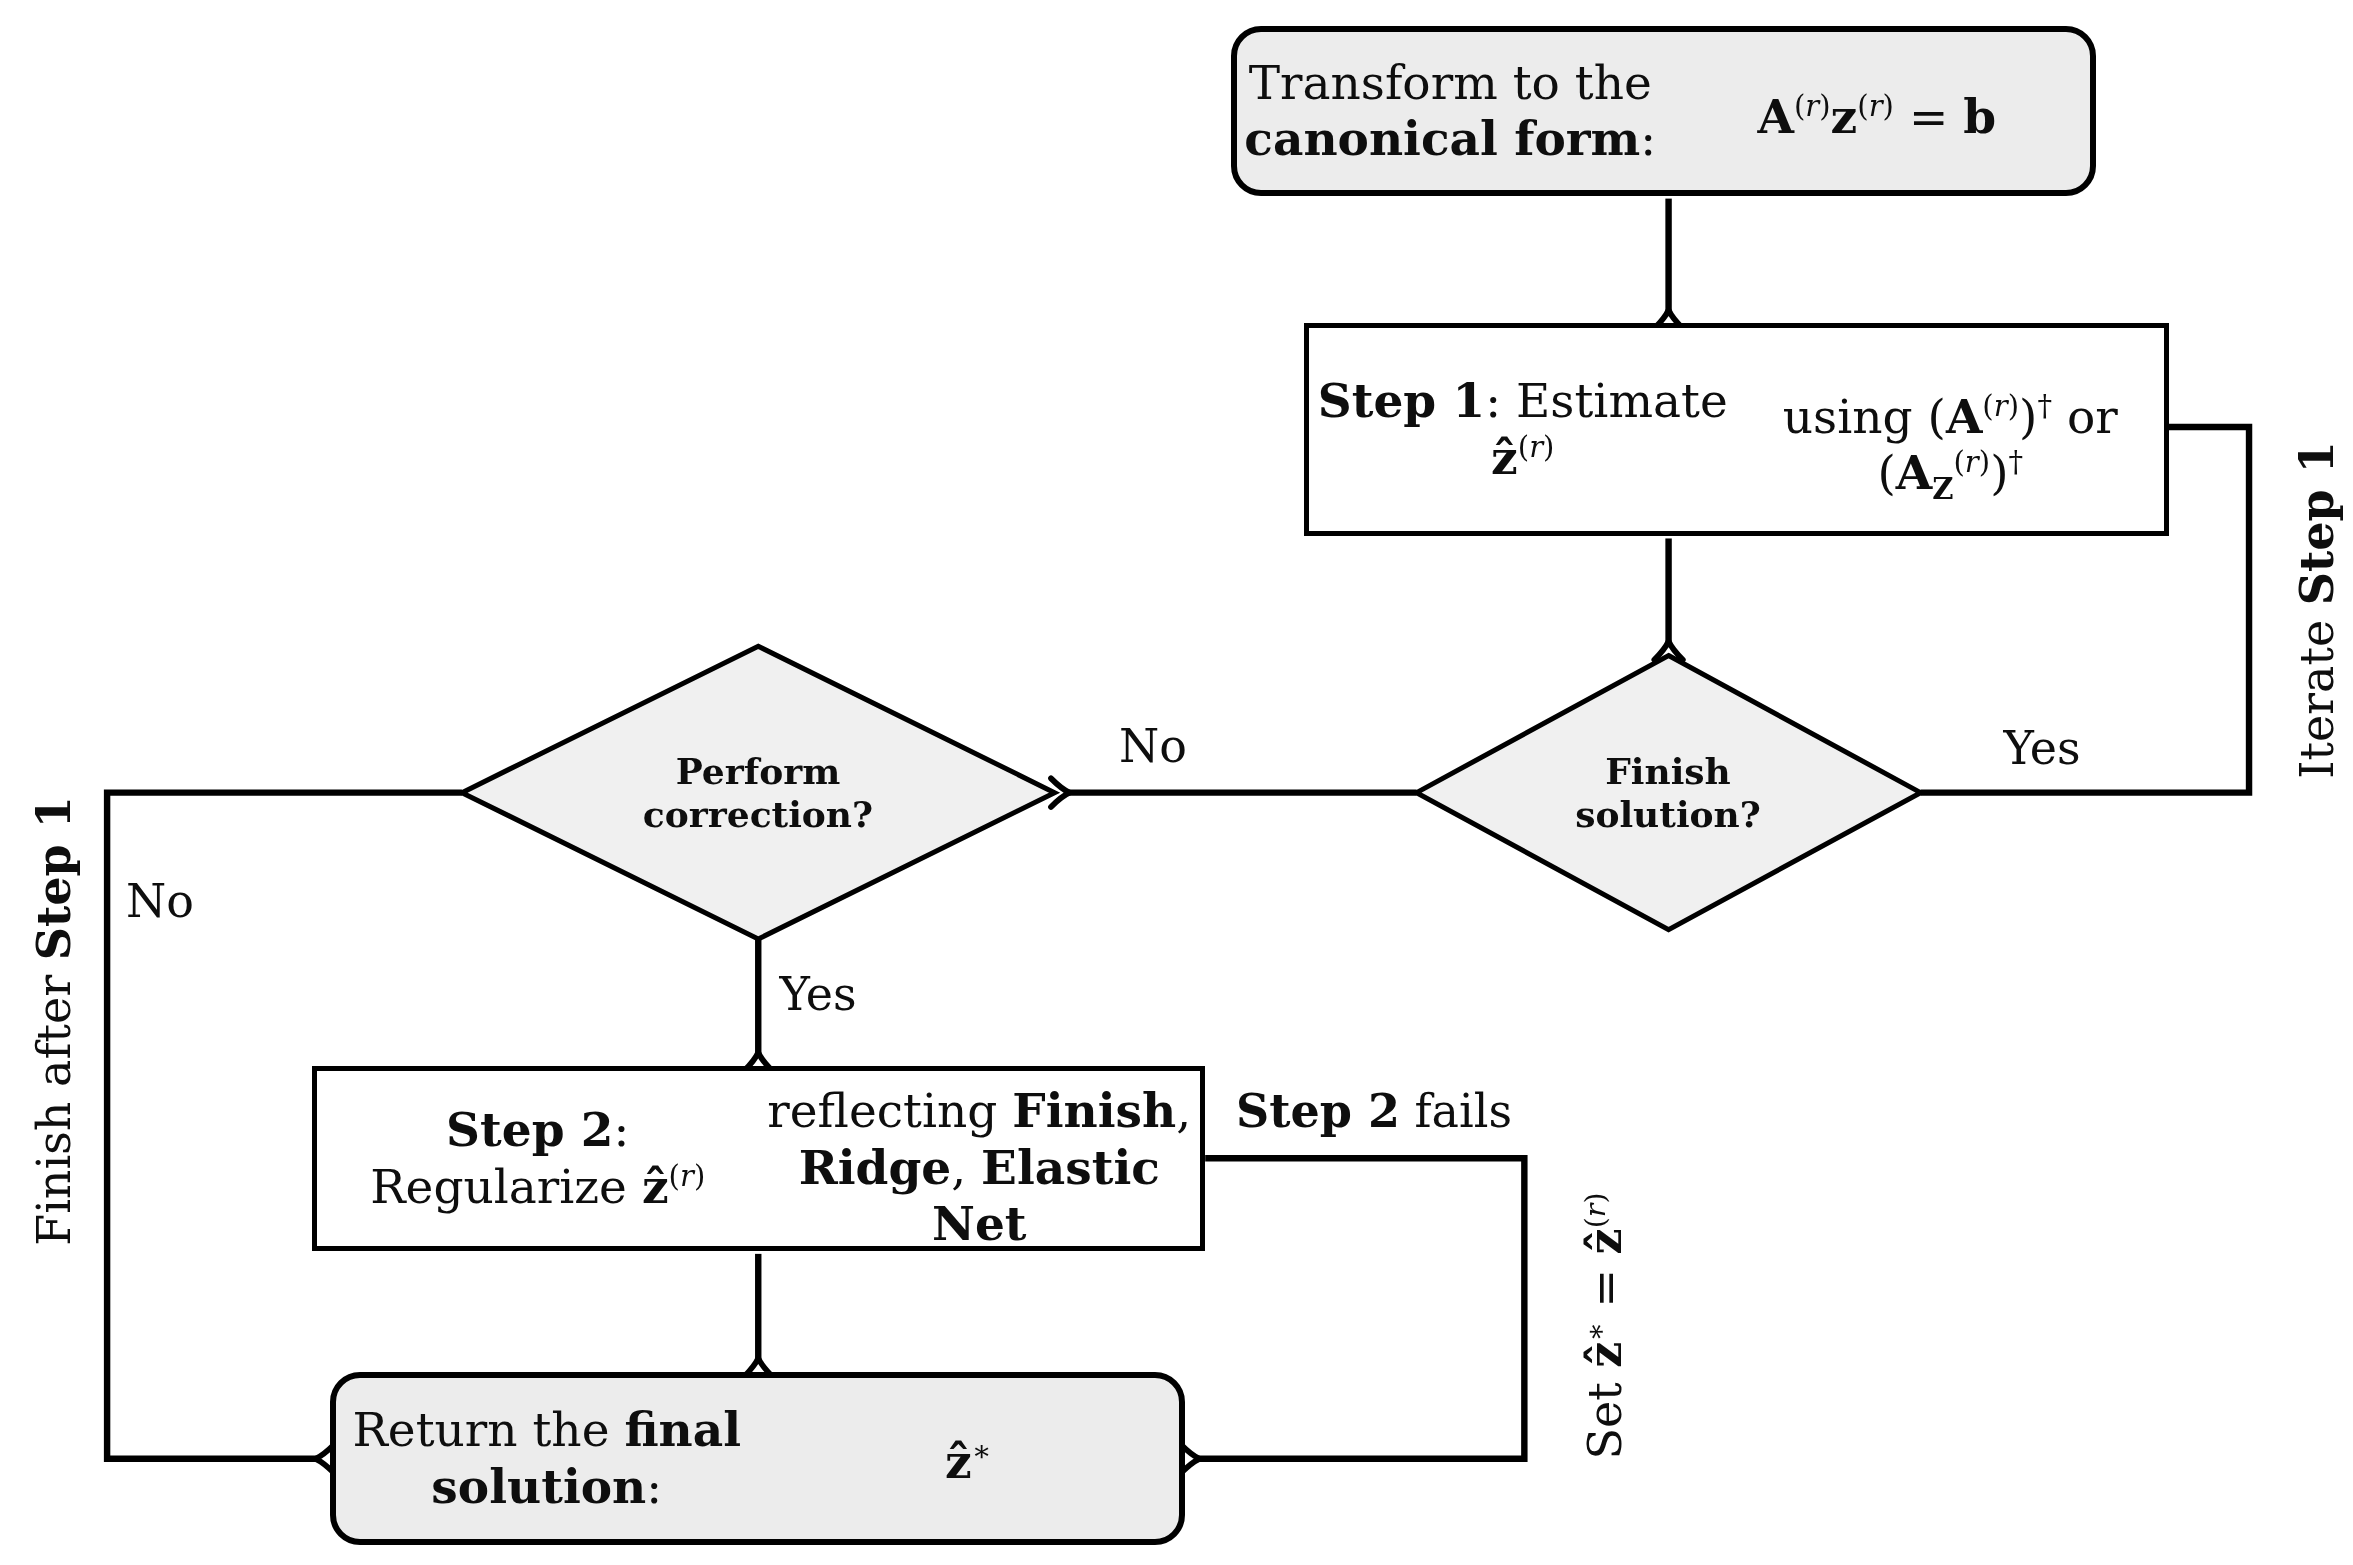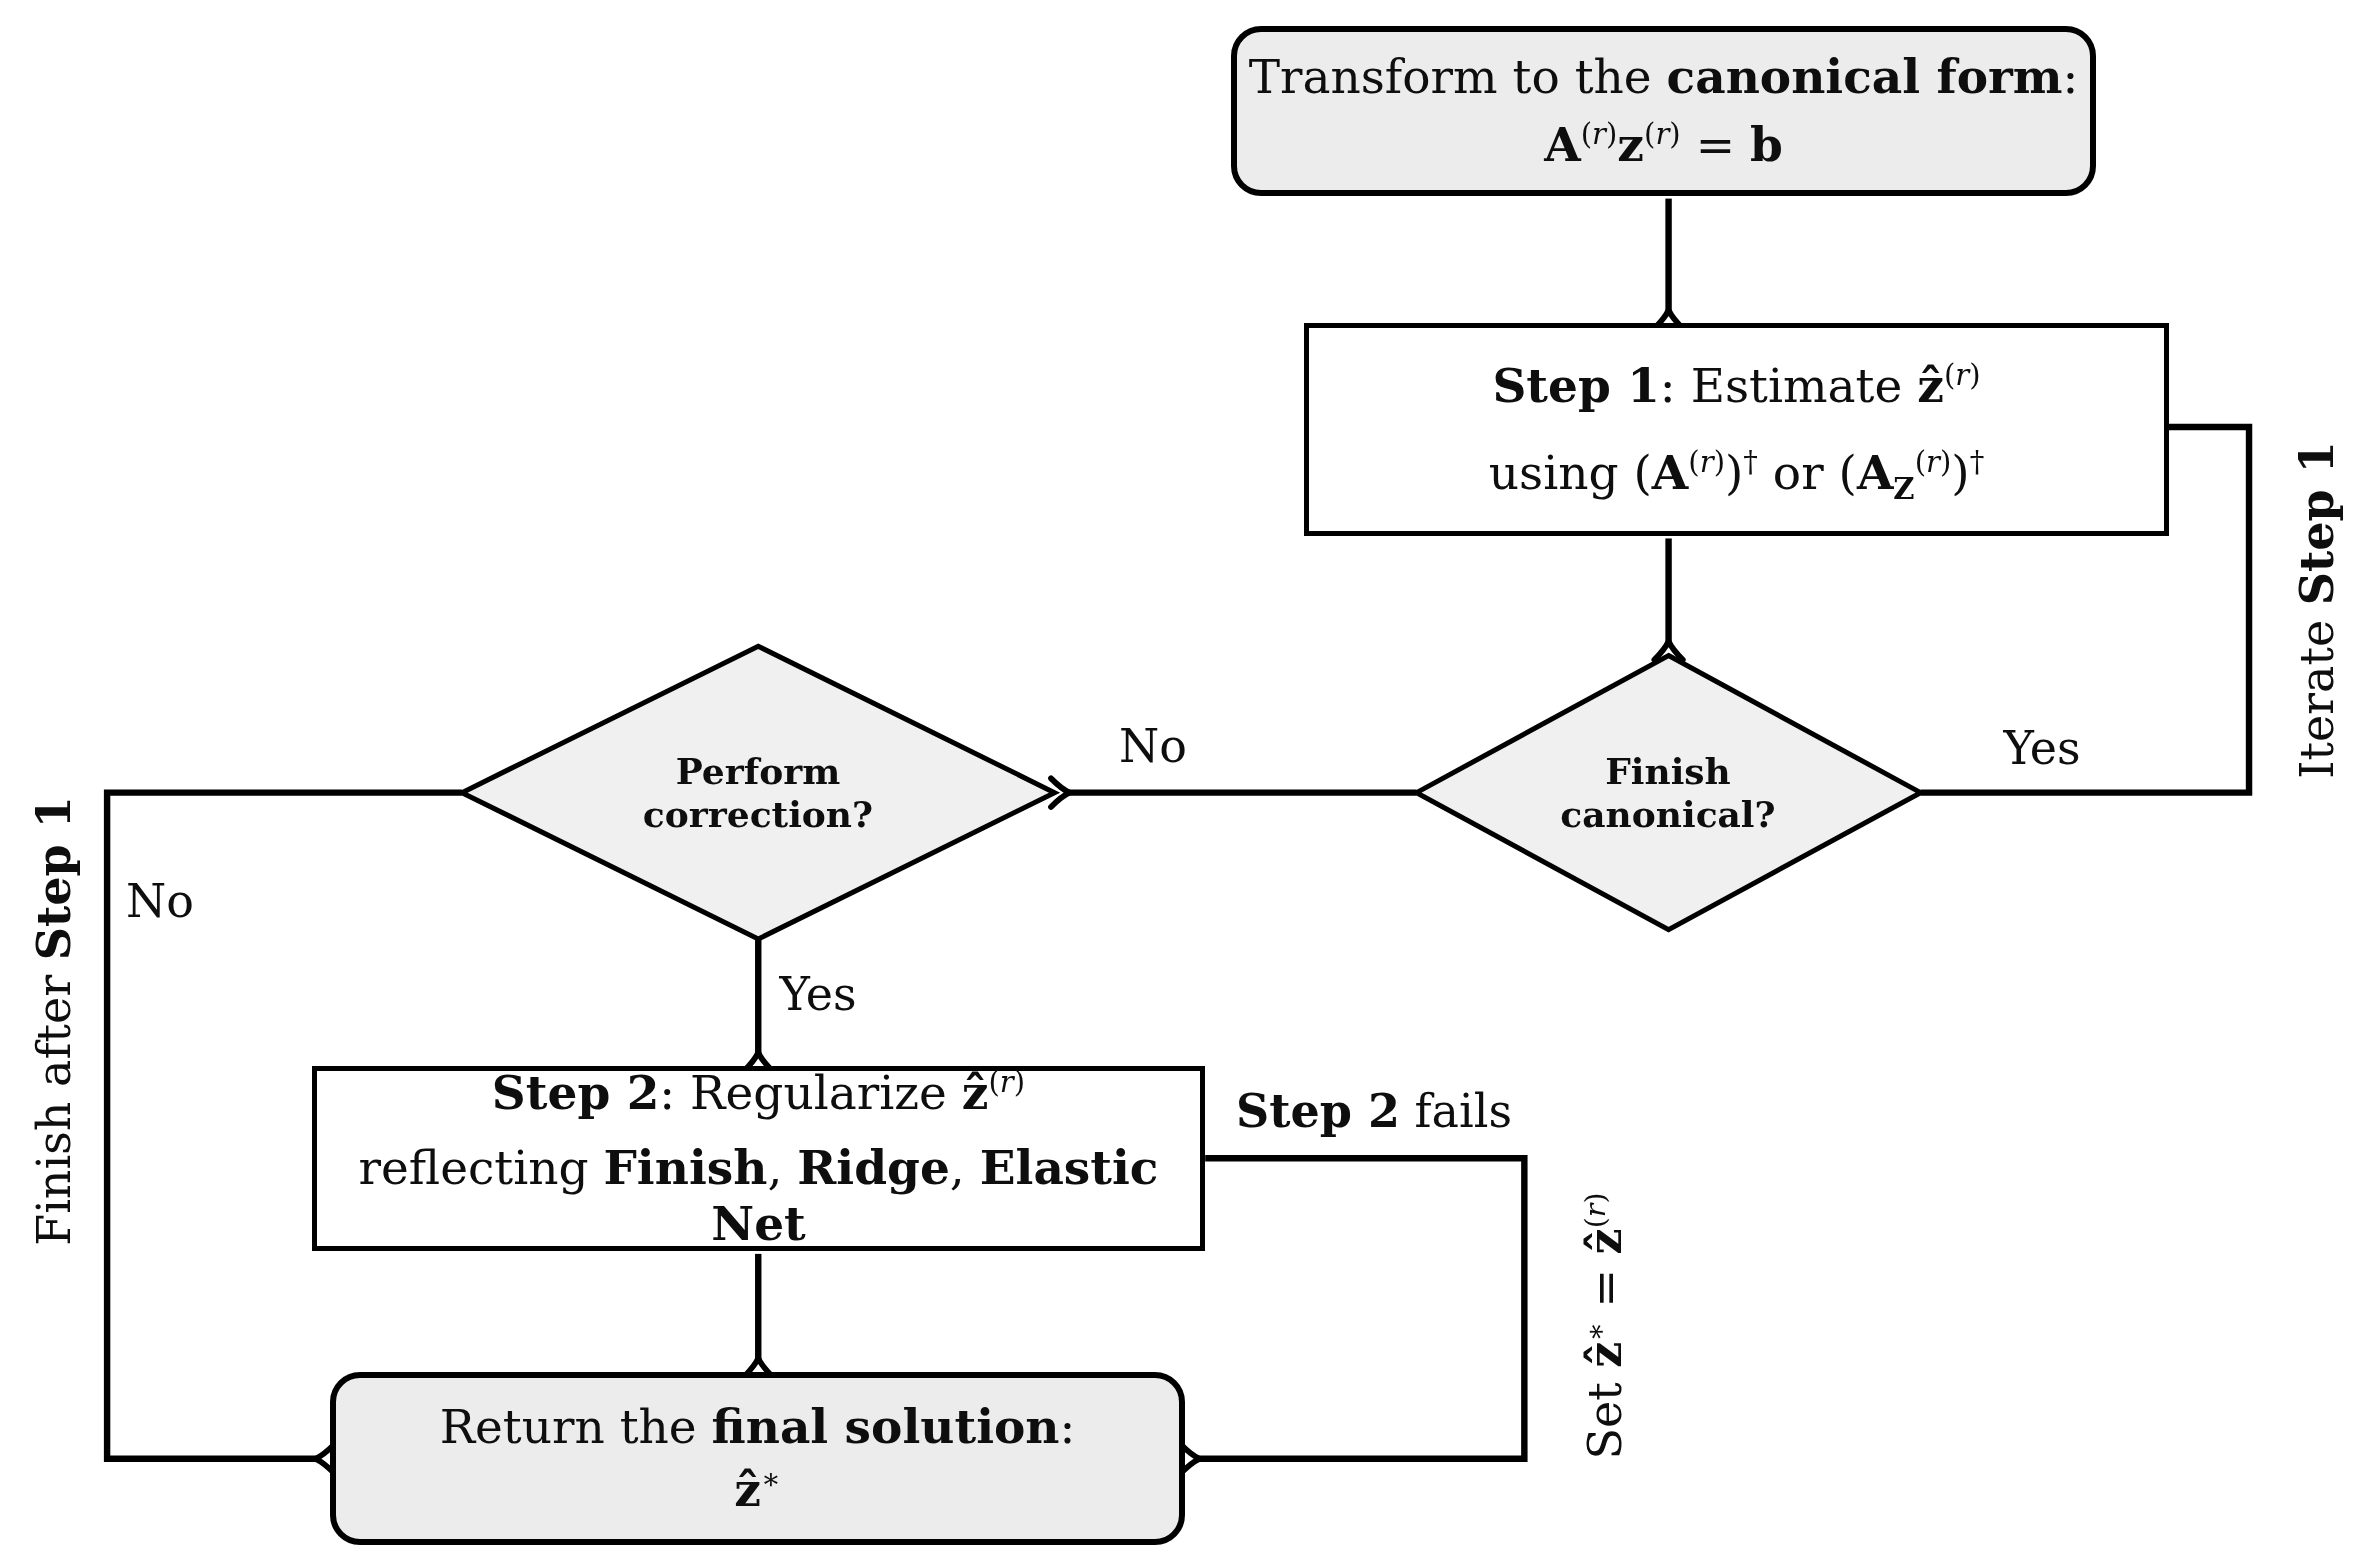--- a/index.html
+++ b/index.html
@@ -12,21 +12,21 @@
   }
   *{margin:0;padding:0;box-sizing:border-box;}
   html,body{background:var(--bg);}
   body{font-family:"DejaVu Serif","Liberation Serif",serif;color:var(--text);}
   .canvas{position:relative;width:2354px;height:1566px;background:var(--bg);overflow:hidden;}
   .layer{position:absolute;left:0;top:0;}
   .wire{fill:none;stroke:var(--stroke);stroke-width:9;}
   .diamond{fill:var(--diamond-fill);stroke:var(--stroke);stroke-width:7;}
 
   .node{
-    position:absolute;display:flex;flex-direction:column;
+    position:absolute;display:flex;flex-direction:row;
     align-items:center;justify-content:center;text-align:center;
     font-size:47px;line-height:1.2;
   }
   .rect{background:var(--box-fill);border:5px solid var(--stroke);}
   .rounded{background:var(--shape-fill);border:6.4px solid var(--stroke);border-radius:30px;}
   .dlabel{
     position:absolute;display:flex;flex-direction:column;
     align-items:center;justify-content:center;text-align:center;
     font-size:36px;line-height:1.18;font-weight:bold;
   }
@@ -75,21 +75,21 @@
     <div class="l2"><b>A</b><sup>(<i>r</i>)</sup><b>z</b><sup>(<i>r</i>)</sup> = <b>b</b></div>
   </div>
 
   <div class="node rect" id="n-step1" style="left:1304px;top:323px;width:865px;height:213px;">
     <div class="l1"><b>Step 1</b>: Estimate <b>ẑ</b><sup>(<i>r</i>)</sup></div>
     <div class="l2">using (<b>A</b><sup>(<i>r</i>)</sup>)<sup>†</sup> or (<b>A</b><sub><b>Z</b></sub><sup>(<i>r</i>)</sup>)<sup>†</sup></div>
   </div>
 
   <div class="dlabel" style="left:1454px;top:714px;width:428px;height:157px;">
     <div class="l1">Finish</div>
-    <div class="l2">canonical?</div>
+    <div class="l2">solution?</div>
   </div>
 
   <div class="dlabel" style="left:544px;top:714px;width:428px;height:157px;">
     <div class="l1">Perform</div>
     <div class="l2">correction?</div>
   </div>
 
   <div class="node rect" id="n-step2" style="left:312px;top:1066px;width:893px;height:185px;">
     <div class="l1"><b>Step 2</b>: Regularize <b>ẑ</b><sup>(<i>r</i>)</sup></div>
     <div class="l2">reflecting <b>Finish</b>, <b>Ridge</b>, <b>Elastic Net</b></div>

